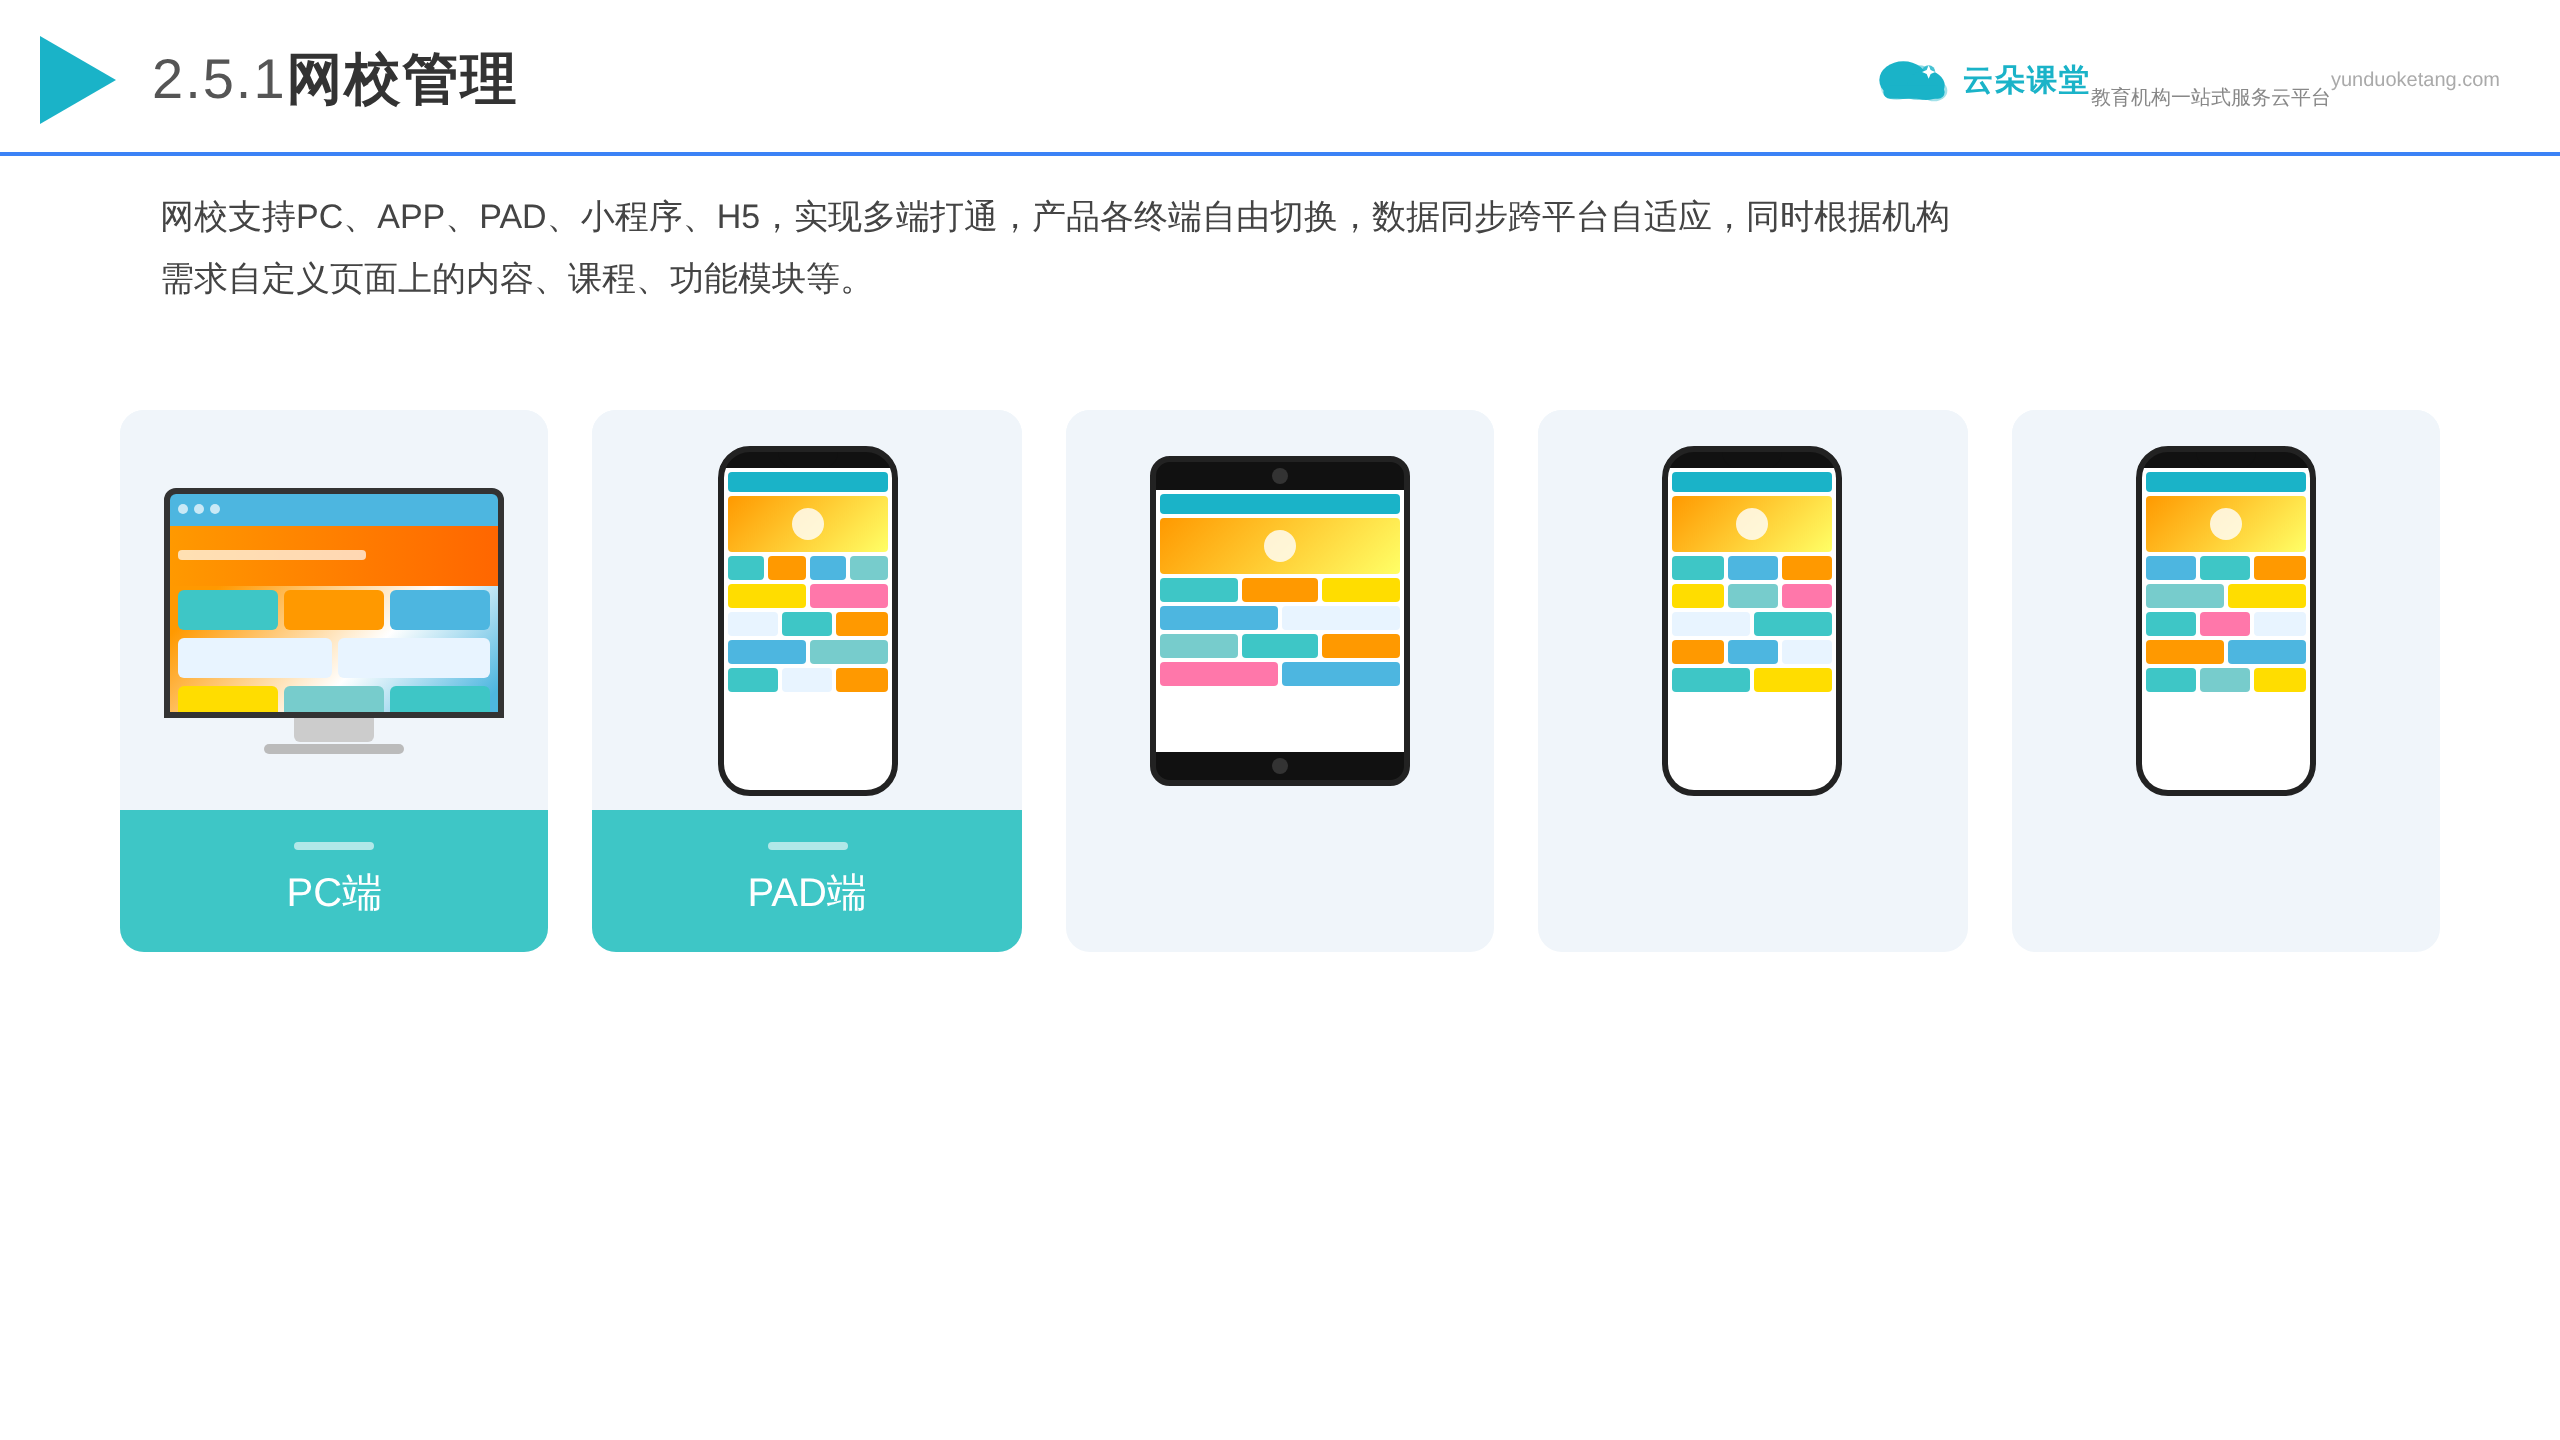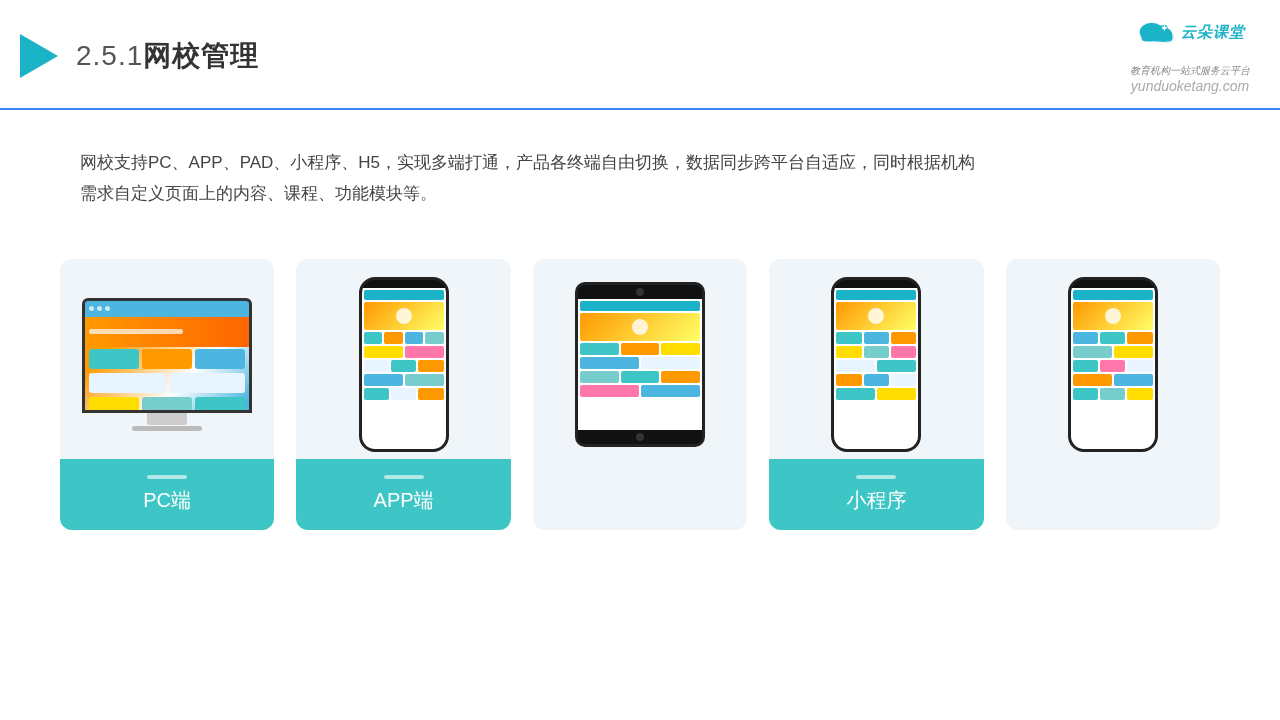--- a/index.html
+++ b/index.html
@@ -40,23 +40,22 @@
       letter-spacing: 1px;
     }
     .header-title span.num {
       font-weight: normal;
       color: #555;
     }
 
     
     .logo-area {
       display: flex;
-      flex-direction: column;
-      align-items: center;
-      font-style: italic;
+      flex-direction: row;
+      align-items: center;
     }
     .logo-cloud {
       display: flex;
       align-items: center;
       gap: 6px;
     }
     .cloud-icon {
       width: 40px;
       height: 28px;
     }
@@ -66,28 +65,28 @@
       font-weight: bold;
       letter-spacing: 1px;
     }
     .logo-sub {
       font-size: 10px;
       color: #888;
       margin-top: 18px;
       text-align: center;
     }
     .logo-url {
-      font-size: 14px;
+      font-size: 10px;
       color: #aaa;
       text-align: center;
     }
 
     
     .description {
-      padding: 38px 80px 10px 80px;
+      padding: 16px 80px 10px 80px;
       font-size: 17px;
       color: #444;
       line-height: 1.8;
     }
 
     
     .cards-container {
       display: flex;
       justify-content: center;
       gap: 22px;
@@ -429,21 +428,21 @@
                 <div class="mini-block light-block"></div>
                 <div class="mini-block orange-block"></div>
               </div>
             </div>
           </div>
         </div>
       </div>
     </div>
     <div class="card-label">
       <div class="card-label-bar"></div>
-      <span>APP端</span>
+      <span>PAD端</span>
     </div>
   </div>
 
   <div class="card">
     <div class="card-image-area">
       <div class="device-tablet">
         <div class="tablet-body">
           <div class="tablet-home"></div>
           <div class="tablet-screen">
             <div class="mini-screen-content">
@@ -509,24 +508,20 @@
               </div>
               <div class="mini-row">
                 <div class="mini-block teal-block"></div>
                 <div class="mini-block yellow-block"></div>
               </div>
             </div>
           </div>
         </div>
       </div>
     </div>
-    <div class="card-label">
-      <div class="card-label-bar"></div>
-      <span>小程序</span>
-    </div>
   </div>
 
   <div class="card">
     <div class="card-image-area">
       <div class="device-phone">
         <div class="phone-body">
           <div class="phone-notch"></div>
           <div class="phone-screen">
             <div class="mini-screen-content">
               <div class="mini-header"></div>

